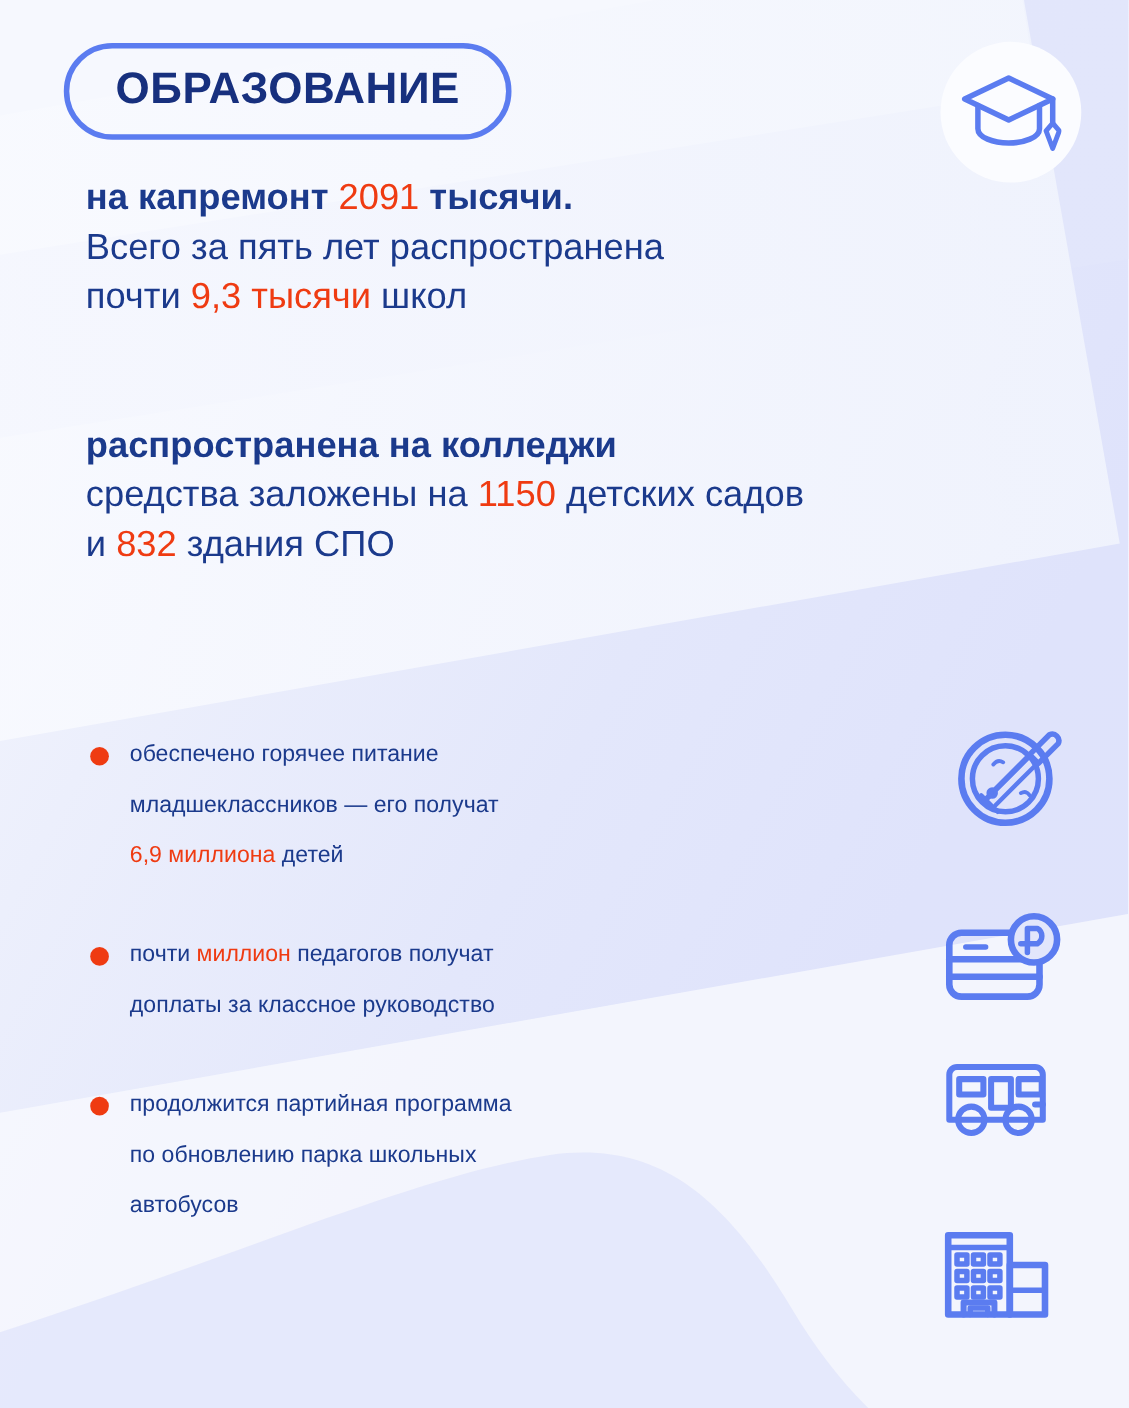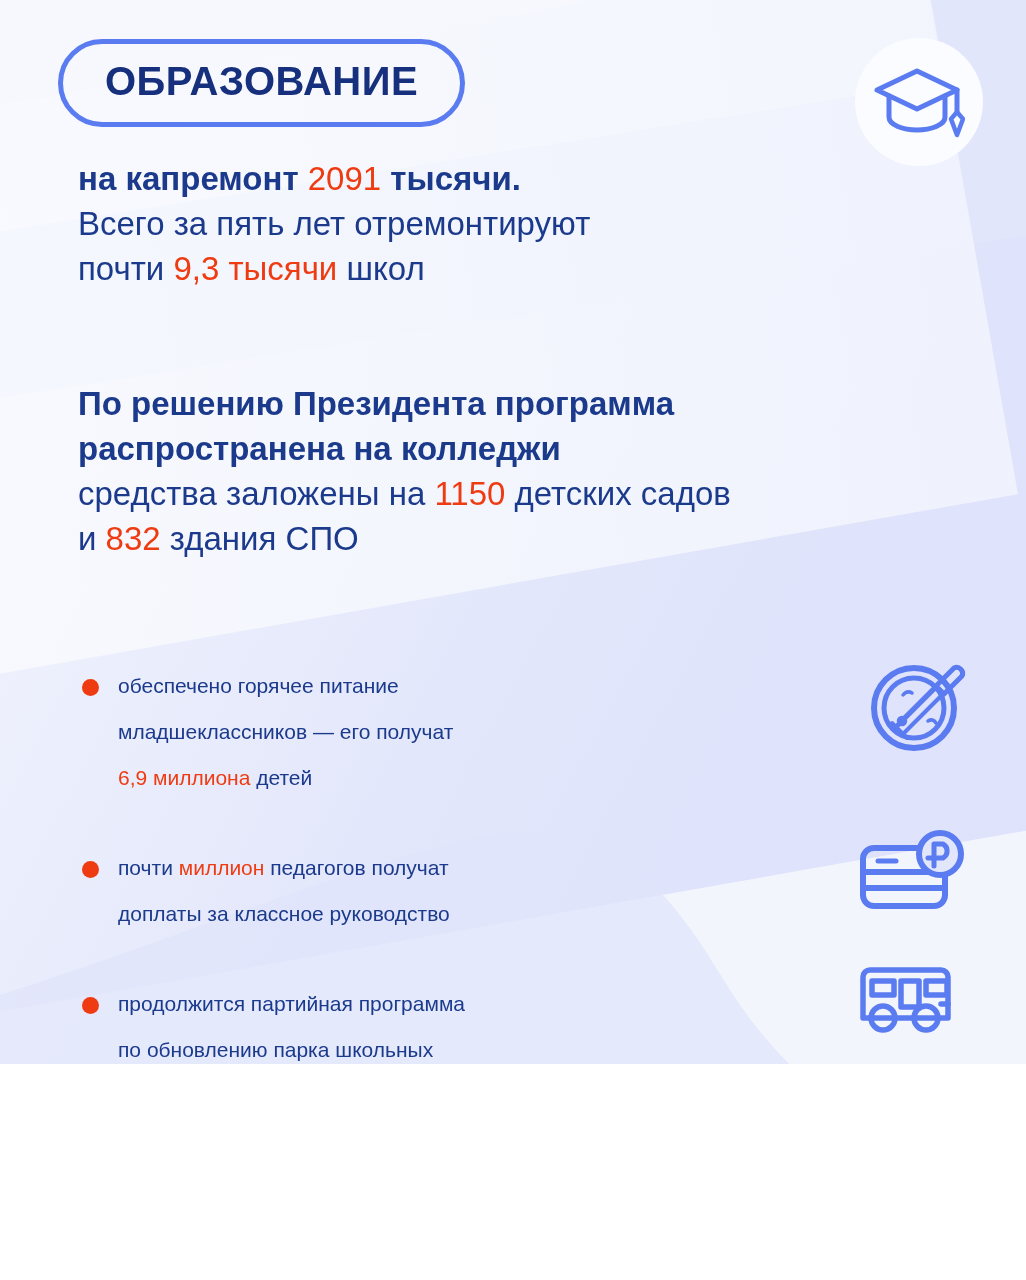--- a/index.html
+++ b/index.html
@@ -9,21 +9,21 @@
   body {
     width: 1026px;
     height: 1280px;
     font-family: "Liberation Sans", sans-serif;
     overflow: hidden;
   }
 
   #poster {
     position: relative;
     width: 1026px;
-    height: 1064px;
+    height: 1280px;
     overflow: hidden;
     background: linear-gradient(118deg, #f7f8fe 0%, #eceffc 26%, #e3e7fb 52%, #dfe3fb 74%, #dee3fb 100%);
   }
 
   
   .bg-layer { position: absolute; pointer-events: none; }
 
   .sweep-top {
     left: -160px; top: -420px;
     width: 1500px; height: 720px;
@@ -153,26 +153,25 @@
         <path d="M44 8 L84 27 L44 46 L4 27 Z"></path>
         <path d="M16 33 L16 54 C 16 62, 30 67, 44 67 C 58 67, 72 62, 72 54 L 72 33"></path>
         <path d="M84 27 L84 48"></path>
       </g>
       <path d="M84 49 L90 56 L84 72 L78 56 Z" fill="none" stroke="#5b7cf0" stroke-width="4.5" stroke-linejoin="round"></path>
     </svg>
   </div>
 
   <div class="para para-1">
       <div><span class="bold">на капремонт </span><span class="hl">2091</span><span class="bold"> тысячи.</span></div>
-      <div><span>Всего за пять лет отремонтируют</span></div>
+      <div><span>Всего за пять лет распространена</span></div>
       <div><span>почти </span><span class="hl">9,3 тысячи</span><span> школ</span></div>
     </div>
 
   <div class="para para-2">
-      <div><span class="bold">По решению Президента программа</span></div>
       <div><span class="bold">распространена на колледжи</span></div>
       <div><span>средства заложены на </span><span class="hl">1150</span><span> детских садов</span></div>
       <div><span>и </span><span class="hl">832</span><span> здания СПО</span></div>
     </div>
 
   <div class="bullets">
       <div class="bullet-item">
         <span class="bullet-dot"></span>
         <div>
           <div><span>обеспечено горячее питание</span></div>

